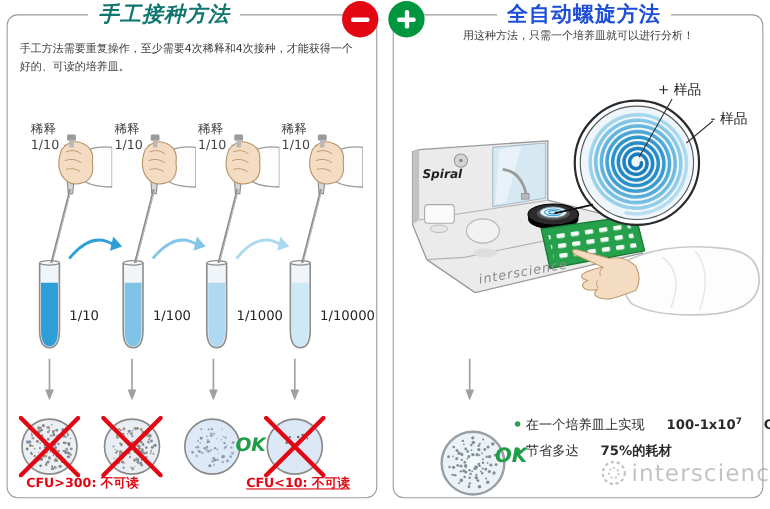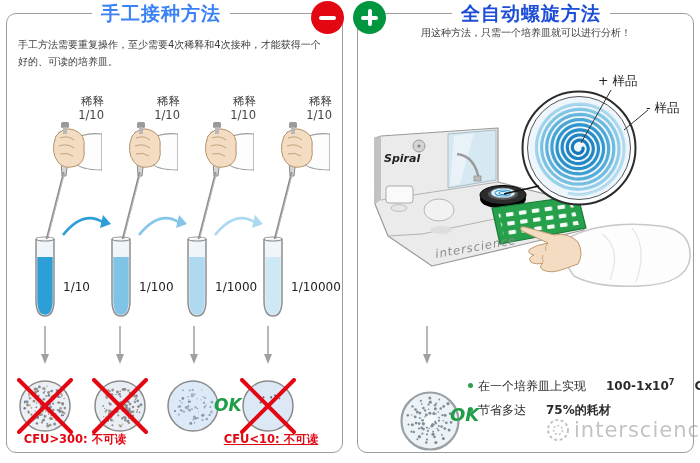--- a/index.html
+++ b/index.html
@@ -2,32 +2,32 @@
 <html><head>
 <meta charset="utf-8">
 <style>
   html,body{margin:0;padding:0;background:#fff;}
   body{font-family:"DejaVu Sans","Liberation Sans",sans-serif;}
   .stage{position:relative;width:700px;height:463px;background:#fff;overflow:hidden;}
   .panel{position:absolute;top:13px;height:440px;background:#fff;border:1.5px solid #9c9c9c;border-radius:10px;box-sizing:border-box;z-index:1;}
   .panel.left{left:6px;width:337px;}
   .panel.right{left:357px;width:337px;}
   .panel-title{position:absolute;top:2px;height:22px;line-height:22px;font-size:19px;font-weight:bold;background:#fff;padding:0 9px;z-index:5;letter-spacing:1px;white-space:nowrap;}
-  .left-title{left:92px;color:#3b82f6;}
+  .left-title{left:80px;color:#0f766e;font-style:italic;}
   .right-title{left:452px;color:#1d4ed8;}
   .badge{position:absolute;top:1px;width:33px;height:33px;border-radius:50%;display:flex;align-items:center;justify-content:center;z-index:6;}
   .badge.minus{left:311px;background:#e30613;}
   .badge.plus{left:353px;background:#009640;}
   .badge .h{position:absolute;width:17px;height:4px;background:#fff;border-radius:2px;}
   .badge .v{position:absolute;width:4px;height:17px;background:#fff;border-radius:2px;}
   .intro{position:absolute;font-size:10px;line-height:17px;color:#3b3b3b;margin:0;z-index:2;}
   .intro.l{left:18px;top:36px;width:312px;text-align:left;}
   .intro.r{left:366px;top:24px;width:320px;text-align:center;}
   .step{position:absolute;top:94px;width:76px;height:232px;z-index:2;}
-  .step .step-label{position:absolute;top:0;left:0;width:100%;text-align:right;font-size:11.5px;line-height:14px;color:#444;}
+  .step .step-label{position:absolute;top:16px;left:0;width:100%;text-align:left;font-size:11.5px;line-height:14px;color:#444;}
   .step .pip{position:absolute;left:0;top:28px;width:74px;height:150px;}
   .step .tube{position:absolute;left:4px;top:142px;width:26px;height:84px;}
   .step .dilution{position:absolute;left:35px;top:186px;font-size:12px;color:#222;white-space:nowrap;}
   .hop{position:absolute;top:212px;width:52px;height:26px;z-index:2;}
   .darr{position:absolute;width:12px;height:40px;top:326px;z-index:2;}
   .dish{position:absolute;top:378px;width:56px;height:56px;z-index:2;}
   .plate{stroke:#8a8a8a;stroke-width:1.5;}
   .cross line{stroke:#e30613;stroke-width:4;stroke-linecap:round;}
   .ok-a{position:absolute;left:214px;top:395px;font-size:17px;font-weight:bold;font-style:italic;color:#1f9e48;z-index:3;}
   .cfu{position:absolute;top:432px;width:134px;text-align:center;font-size:11.5px;font-weight:bold;color:#e30613;z-index:2;white-space:nowrap;}

